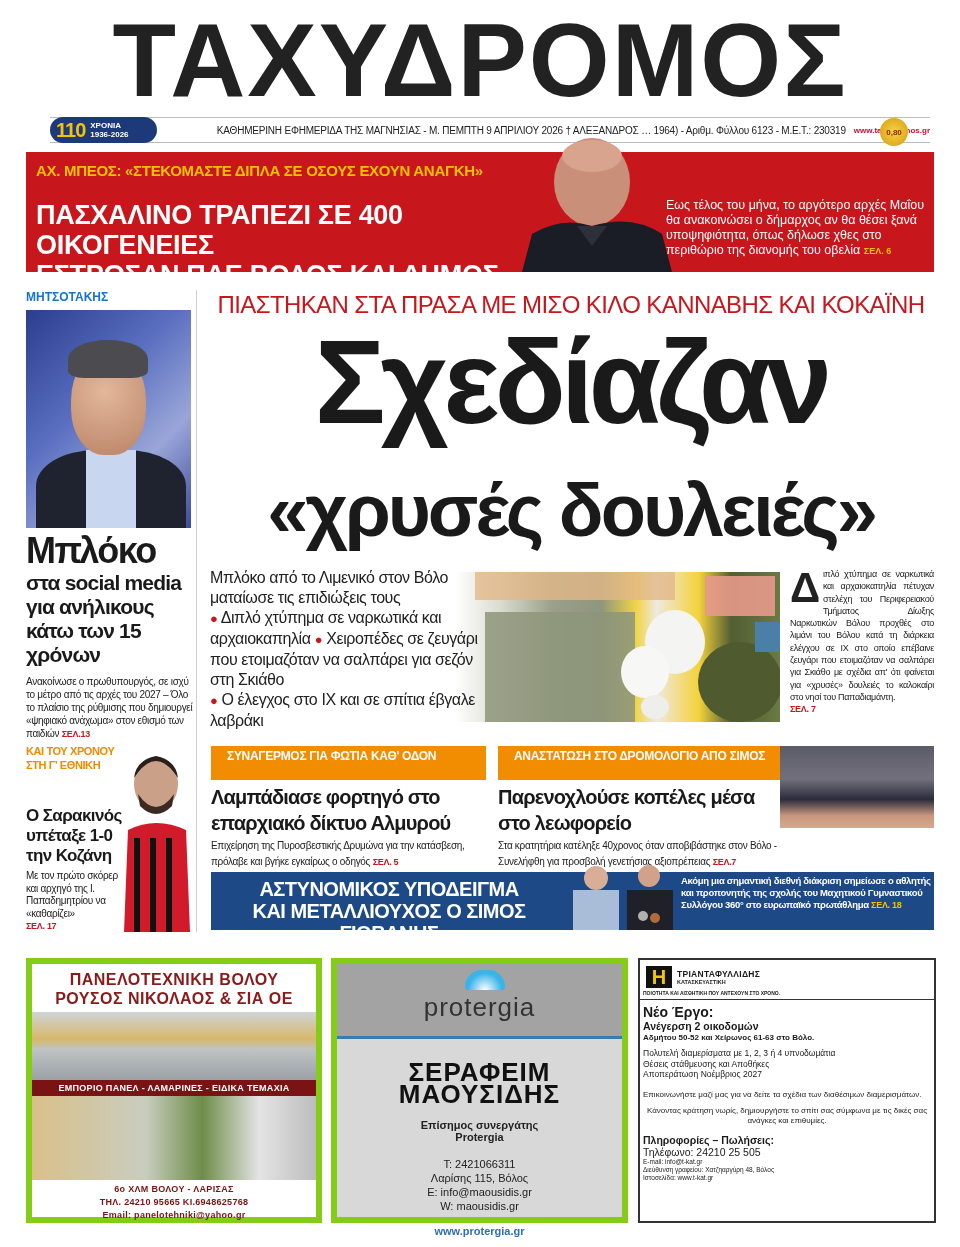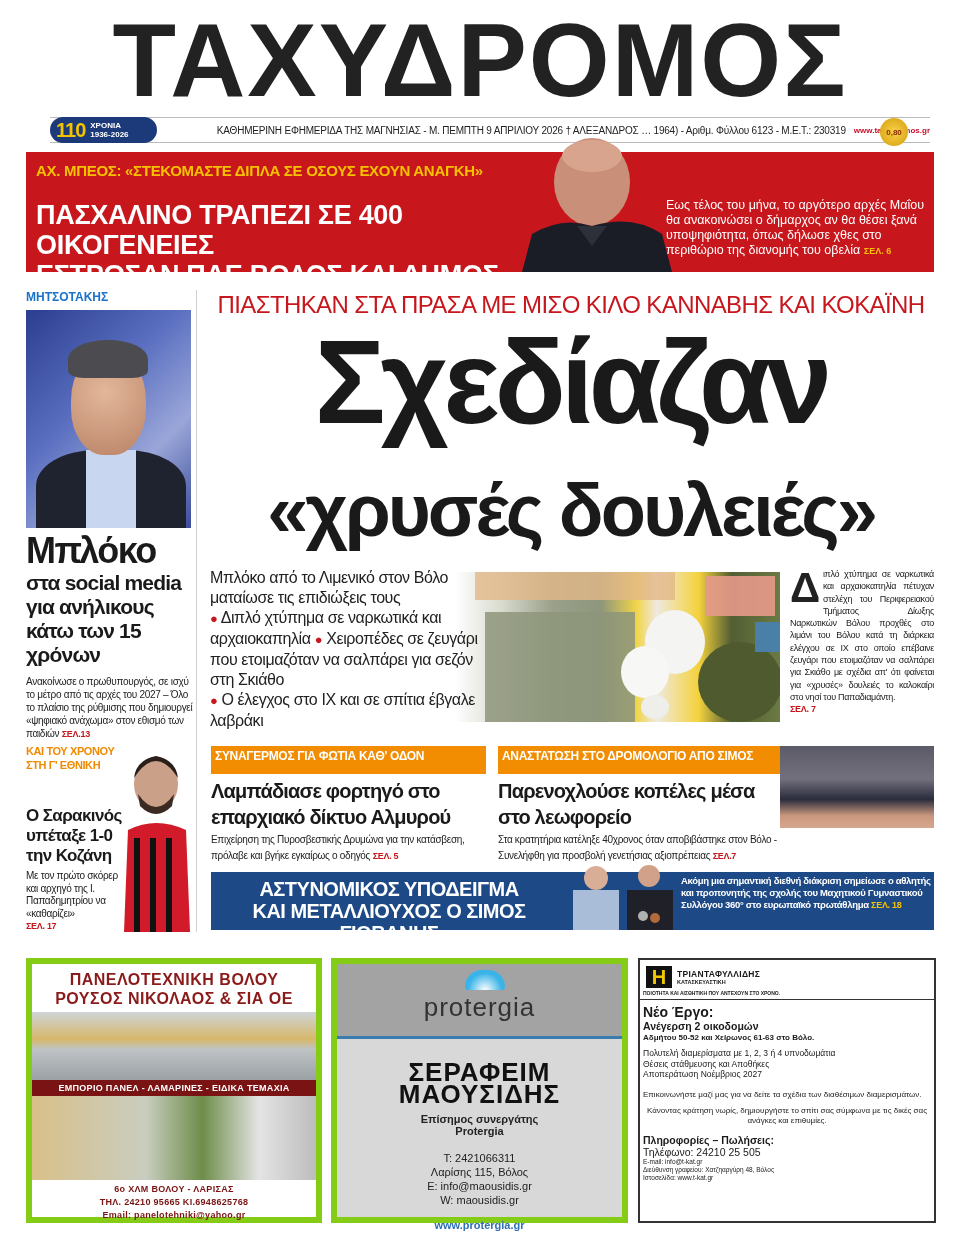--- a/index.html
+++ b/index.html
@@ -37,21 +37,21 @@
 .sport-photo{left:120px;top:748px;width:70px;height:184px;overflow:hidden}
 .vline{left:196px;top:290px;width:1px;height:642px;background:#d0d0d0}
 .main-kicker{left:208px;top:291px;width:726px;color:#c8161d;font-size:24px;letter-spacing:-0.6px;text-align:center;white-space:nowrap}
 .main-title1{left:208px;top:322px;width:726px;font-weight:900;font-size:118px;letter-spacing:-5px;text-align:center;line-height:120px}
 .main-title2{left:208px;top:466px;width:726px;font-weight:900;font-size:74px;letter-spacing:-3px;text-align:center;line-height:90px}
 .main-deck{left:210px;top:568px;width:270px;font-size:16px;line-height:20px;letter-spacing:-0.4px;color:#222}
 .bul{color:#c8161d;font-size:13px}
 .drug-photo{left:455px;top:572px;width:325px;height:150px;background:linear-gradient(90deg,#fff 0%,#d9dccf 14%,#9aa08a 30%,#8e967c 45%,#f1d54a 56%,#efe9e0 62%,#f4d23c 75%,#525e33 85%,#6b7a42 100%);overflow:hidden}
 .dropcap-text{left:790px;top:568px;width:144px;font-size:9px;line-height:12.3px;color:#222;letter-spacing:-0.3px;text-align:justify}
 .dropcap{float:left;font-weight:900;font-size:42px;line-height:36px;margin-right:3px;margin-top:2px}
-.story-kicker{background:#f28c00;color:#fff;font-weight:bold;font-size:12px;height:28px;line-height:20px;padding-left:4px;letter-spacing:-0.3px;white-space:nowrap}
+.story-kicker{background:#f28c00;color:#fff;font-weight:bold;font-size:12px;height:34px;line-height:20px;padding-left:16px;letter-spacing:-0.3px;white-space:nowrap}
 .story-title{font-weight:bold;font-size:20px;line-height:26px;letter-spacing:-0.8px;margin-top:4px}
 .story-body{font-size:10px;line-height:16px;letter-spacing:-0.3px;color:#222;margin-top:2px}
 .cuff-photo{left:780px;top:746px;width:154px;height:82px;background:linear-gradient(180deg,#5b5b67 0%,#73707d 40%,#2a2c3c 65%,#c9977e 85%,#d6a78f 100%)}
 .blue-banner{left:211px;top:872px;width:723px;height:58px;background:#1d4a86}
 .bb-title{left:8px;top:6px;width:340px;text-align:center;color:#fff;font-weight:bold;font-size:20px;line-height:22px;letter-spacing:-0.5px}
 .bb-text{left:470px;top:3px;width:250px;color:#fff;font-weight:bold;font-size:9.5px;line-height:12px;letter-spacing:-0.3px}
 .ad{border:6px solid #84cc16;background:#fff}
 .ad1{left:26px;top:958px;width:296px;height:265px}
 .ad1 .h{color:#8b1a1a;font-weight:bold;font-size:16px;text-align:center;line-height:19px;letter-spacing:0.5px}
 .ad1 .bar{background:#7a1414;color:#fff;text-align:center;font-weight:bold;font-size:9px;height:16px;line-height:16px;letter-spacing:0.3px}
@@ -215,21 +215,21 @@
 <div class="abs ad ad2">
   <div style="height:72px;background:#a3a3a3;text-align:center;position:relative">
     <div style="position:absolute;left:128px;top:6px;width:40px;height:20px;border-radius:20px 20px 4px 4px;background:radial-gradient(circle at 50% 100%,#fff,#39b3e8 60%)"></div>
     <div style="position:absolute;left:0;top:28px;width:100%;font-size:26px;color:#333;letter-spacing:1px">protergia</div>
   </div>
   <div style="height:3px;background:#3a7cb0"></div>
   <div style="text-align:center;margin-top:22px;font-weight:900;font-size:26px;line-height:22px;letter-spacing:1px;color:#111">
     <div>ΣΕΡΑΦΕΙΜ</div>
     <div>ΜΑΟΥΣΙΔΗΣ</div>
   </div>
-  <div style="text-align:center;font-size:11px;line-height:12px;font-weight:bold;color:#222;margin-top:8px">
+  <div style="text-align:center;font-size:11px;line-height:12px;font-weight:bold;color:#222;margin-top:14px">
     <div>Επίσημος συνεργάτης</div>
     <div>Protergia</div>
   </div>
   <div style="text-align:center;font-size:11px;line-height:14px;color:#222;margin-top:14px">
     <div>T: 2421066311</div>
     <div>Λαρίσης 115, Βόλος</div>
     <div>E: info@maousidis.gr</div>
     <div>W: maousidis.gr</div>
   </div>
   <div style="text-align:center;font-size:11px;font-weight:bold;color:#2f6fb3;margin-top:12px">www.protergia.gr</div>

